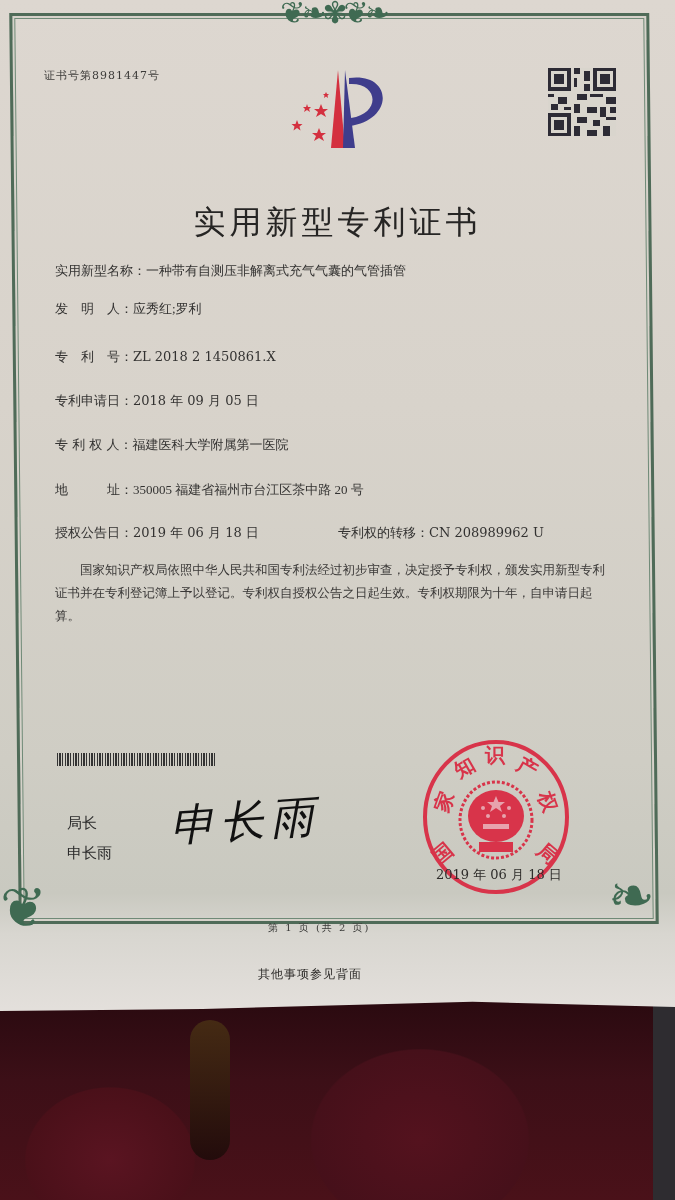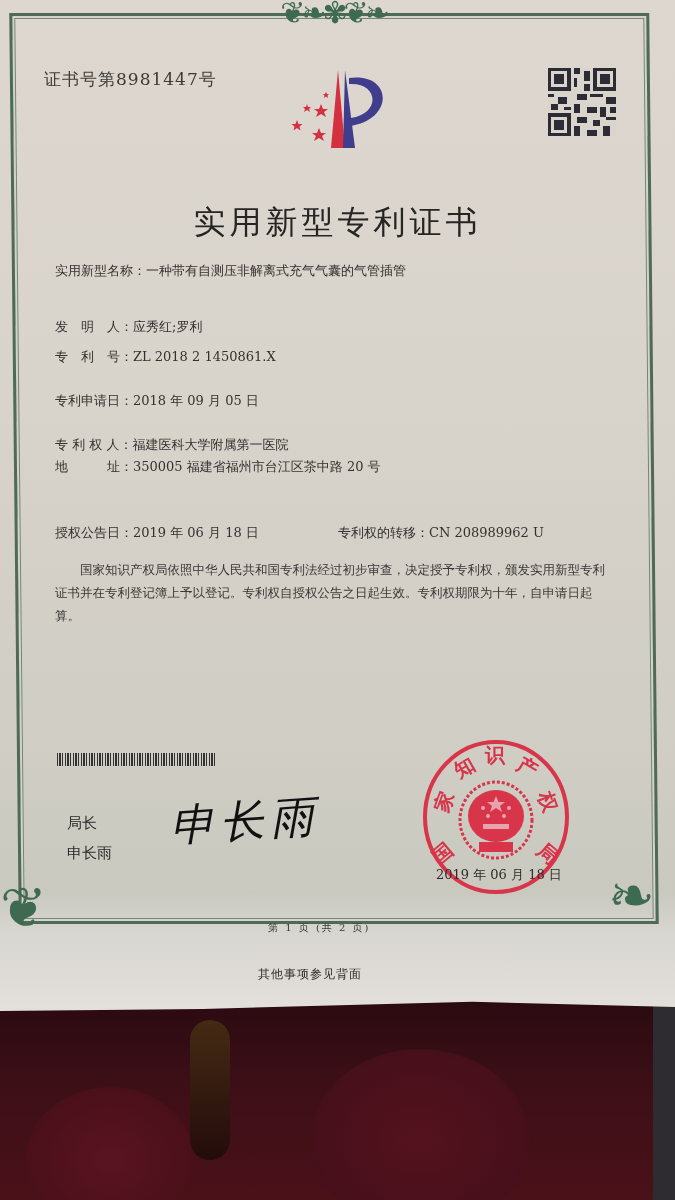--- a/index.html
+++ b/index.html
@@ -38,37 +38,37 @@
     box-shadow: inset 0 0 0 2px #d6d2ca, inset 0 0 0 3px #6f8a77;
     transform: skewX(0.6deg);
   }
   .ornament {
     position: absolute; color: #3f6a52; font-size: 34px; line-height: 1;
   }
   .orn-top { left: 228px; top: -2px; width: 210px; height: 40px; text-align: center; letter-spacing: -4px; font-size: 30px; }
   .orn-bl { left: 0px; top: 880px; font-size: 56px; }
   .orn-br { left: 608px; top: 868px; font-size: 56px; }
 
-  .cert-no { position: absolute; left: 44px; top: 68px; font-size: 17px; color: #3b3a38; letter-spacing: 1px; }
+  .cert-no { position: absolute; left: 44px; top: 68px; font-size: 11px; color: #3b3a38; letter-spacing: 1px; }
 
   .logo { position: absolute; left: 283px; top: 68px; width: 110px; height: 82px; }
   .qr { position: absolute; left: 548px; top: 68px; width: 68px; height: 68px; }
 
   .title { position: absolute; left: 0; width: 675px; top: 168px; text-align: center;
     font-size: 32px; color: #262524; letter-spacing: 4px; font-family: "DejaVu Sans", sans-serif; font-weight: normal; margin-top: 33px; }
 
   .field { position: absolute; left: 55px; font-size: 13px; color: #333231; white-space: nowrap; }
   .field .lbl { display: inline-block; }
   .field .val { display: inline-block; }
   .f1 { top: 262px; }
-  .f2 { top: 318px; }
+  .f2 { top: 300px; font-family: Liberation Serif, serif; }
   .f3 { top: 348px; }
   .f4 { top: 392px; }
   .f5 { top: 436px; }
-  .f6 { top: 458px; }
+  .f6 { top: 481px; font-family: Liberation Serif, serif; }
   .f7 { top: 524px; }
   .f7b { position: absolute; left: 338px; top: 524px; font-size: 13px; color: #333231; white-space: nowrap; }
 
   .para { position: absolute; left: 55px; width: 560px; font-size: 12.5px; line-height: 23px; color: #3a3837; }
   .p1 { top: 558px; text-indent: 2em; }
   .p2 { top: 625px; text-indent: 2em; }
 
   .barcode { position: absolute; left: 57px; top: 753px; width: 160px; height: 13px;
     background: repeating-linear-gradient(90deg, #333 0 1px, transparent 1px 2px, #333 2px 4px, transparent 4px 5px, #333 5px 6px, transparent 6px 8px);
   }

